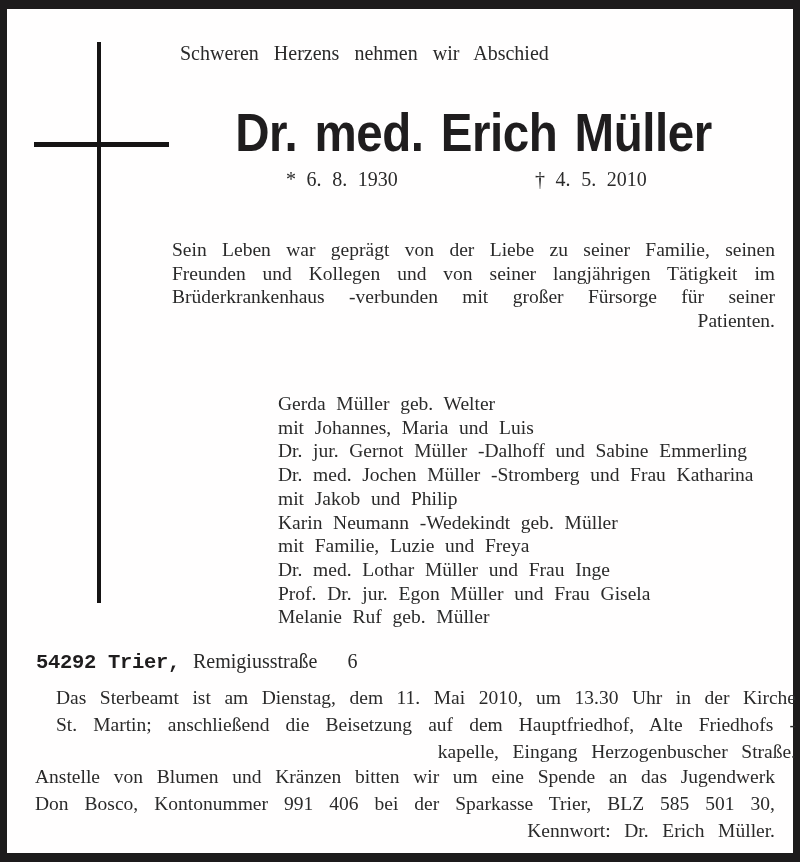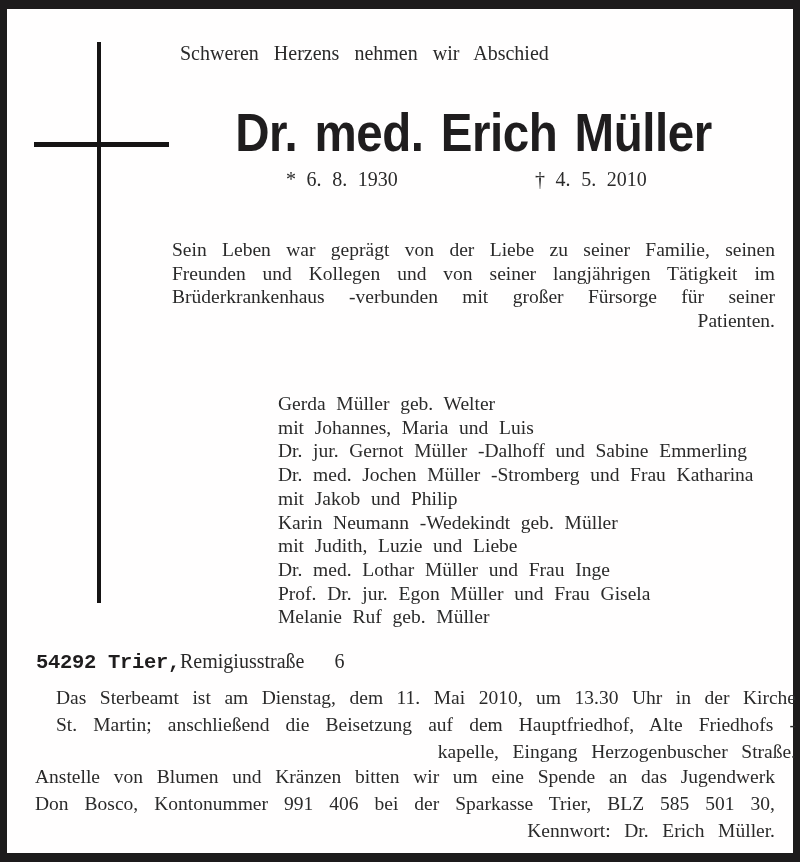--- a/index.html
+++ b/index.html
@@ -57,21 +57,21 @@
 
   .address{
     position:absolute;left:36px;top:650px;
     font-size:20px;white-space:nowrap;
   }
   .address .zip{
     font-family:Liberation Mono, monospace;
     font-weight:bold;font-size:20.5px;color:#1f1d1e;
     letter-spacing:-0.3px;
   }
-  .address .street{word-spacing:0.25em;}
+  .address .street{margin-left:13px;word-spacing:0.25em;}
   .address .number{margin-left:30px;}
 
   .funeral{
     position:absolute;left:35px;top:684px;width:740px;
     font-size:19.5px;line-height:27.2px;margin-left:21px;
   }
   .donation{
     position:absolute;left:35px;top:763px;width:740px;
     font-size:19.5px;line-height:27.2px;
   }
@@ -107,21 +107,21 @@
     <span class="lline">Patienten.</span>
   </div>
 
   <div class="mourners">
     <div>Gerda Müller geb. Welter</div>
     <div>mit Johannes, Maria und Luis</div>
     <div>Dr. jur. Gernot Müller -Dalhoff und Sabine Emmerling</div>
     <div>Dr. med. Jochen Müller -Stromberg und Frau Katharina</div>
     <div>mit Jakob und Philip</div>
     <div>Karin Neumann -Wedekindt geb. Müller</div>
-    <div>mit Judith, Luzie und Liebe</div>
+    <div>mit Familie, Luzie und Freya</div>
     <div>Dr. med. Lothar Müller und Frau Inge</div>
     <div>Prof. Dr. jur. Egon Müller und Frau Gisela</div>
     <div>Melanie Ruf geb. Müller</div>
   </div>
 
   <div class="address">
     <span class="zip">54292 Trier,</span><span class="street">Remigiusstraße</span><span class="number">6</span>
   </div>
 
   <div class="funeral">

